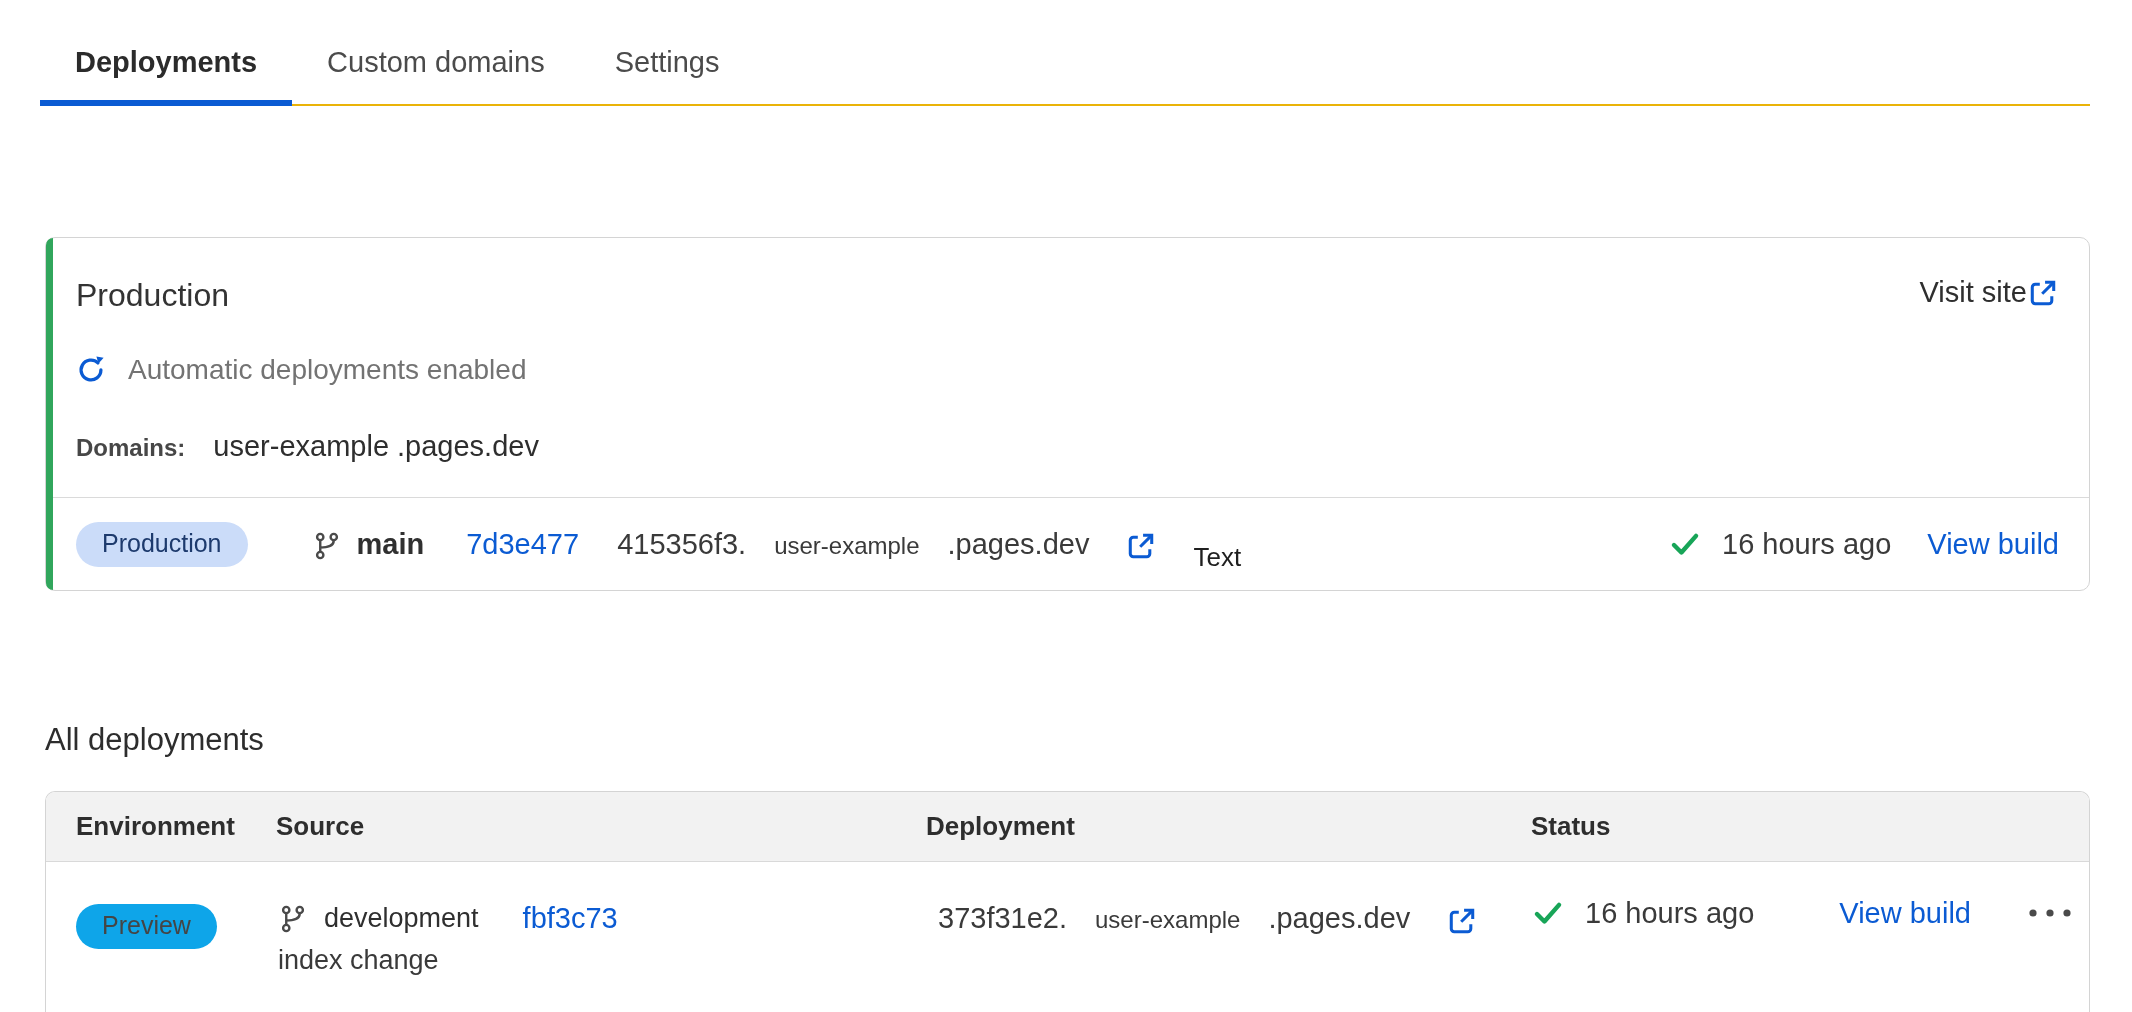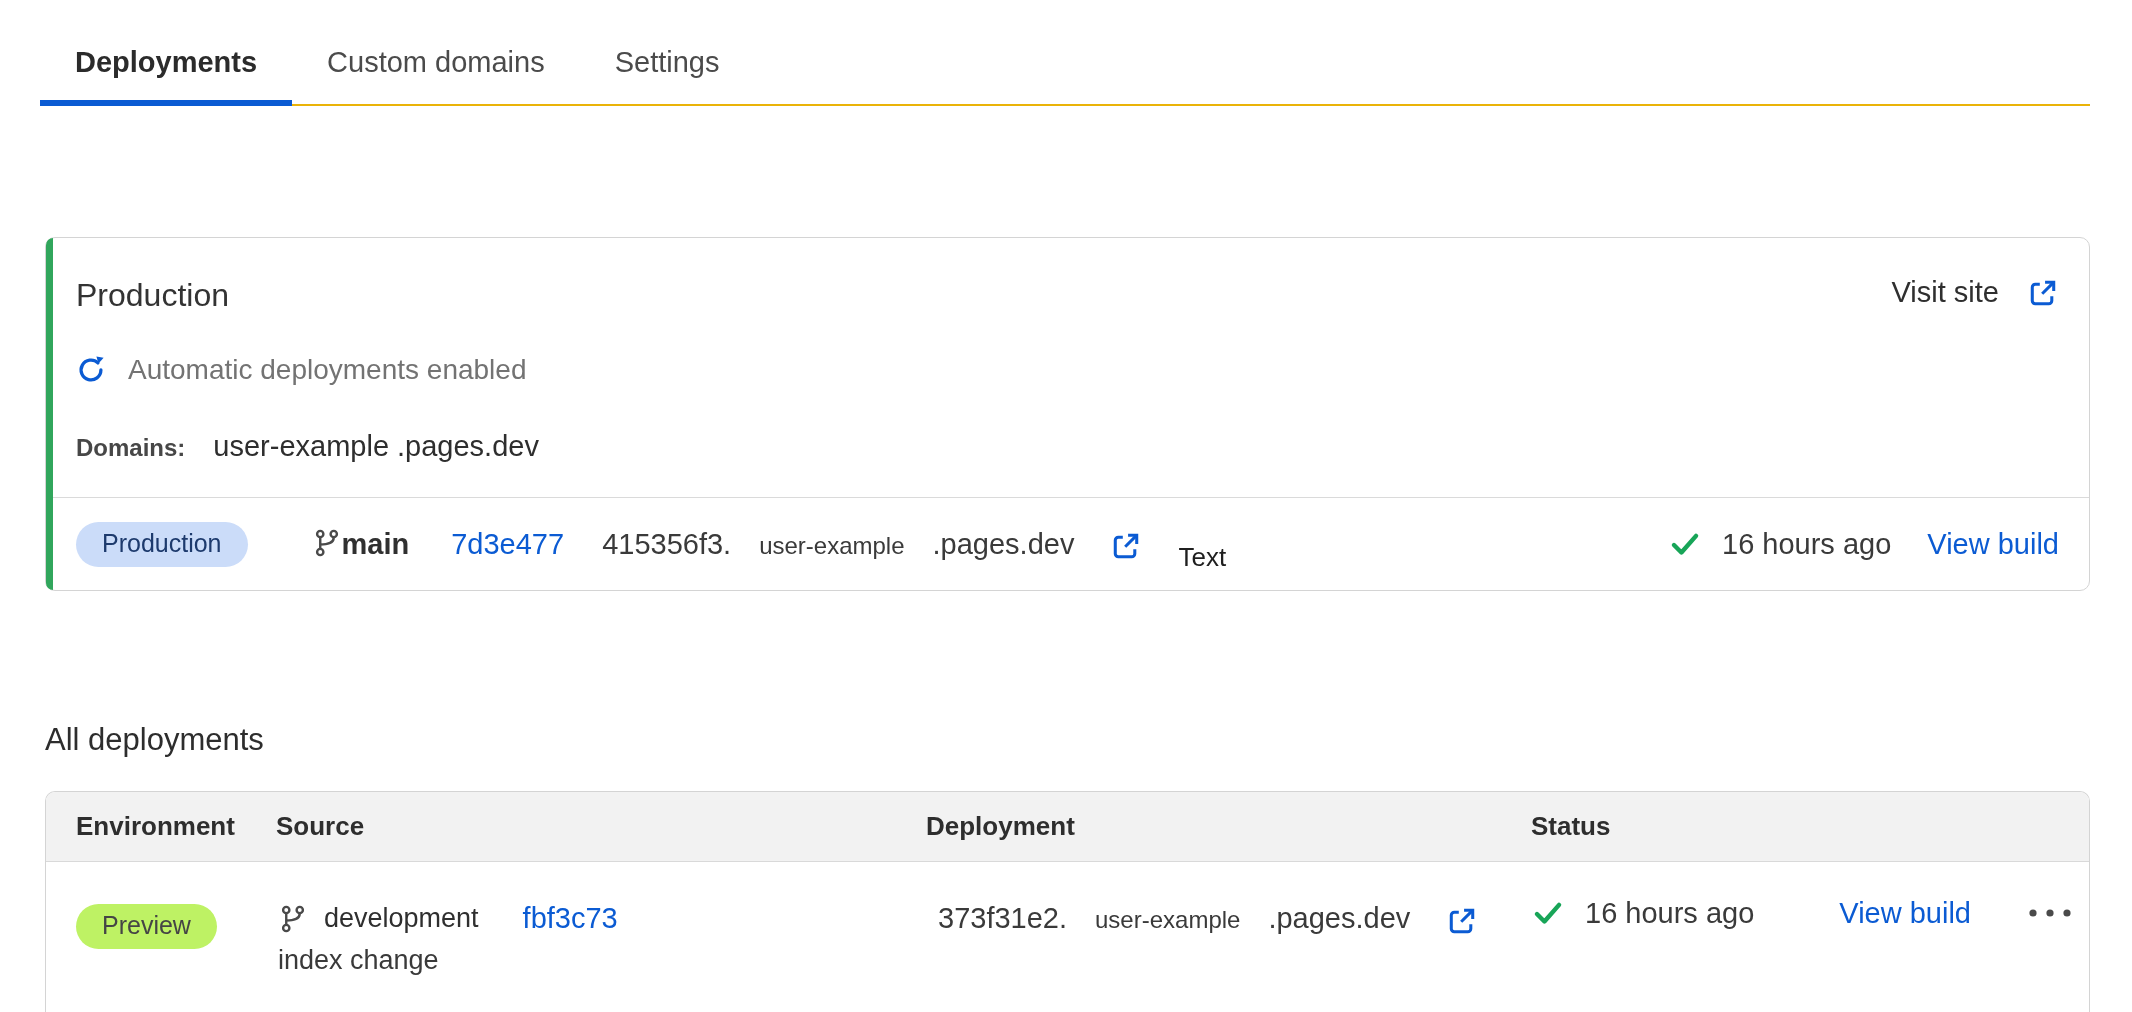--- a/index.html
+++ b/index.html
@@ -42,21 +42,21 @@
     position: absolute;
     left: 0; top: 0; bottom: 0;
     width: 7px;
     background: #31a65c;
     border-radius: 9px 0 0 9px;
   }
   .card-body { padding: 38px 30px 0 30px; }
   .card-head { display: flex; justify-content: space-between; align-items: flex-start; }
   .card-title { font-size: 32px; line-height: 38px; color: #333333; }
   .visit-site {
-    display: flex; align-items: center; gap: 28px;
+    display: flex; align-items: center; gap: 0;
     font-size: 29px; color: #2f2f2f; cursor: pointer;
   }
   .auto-row {
     margin-top: 40px;
     display: flex; align-items: center; gap: 22px;
     font-size: 28px; color: #737373;
   }
   .domains-row { margin-top: 44px; display: flex; align-items: baseline; }
   .domains-label { font-size: 24px; font-weight: bold; color: #474747; margin-right: 28px; }
   .domain-name { font-size: 29px; color: #2e2e2e; }
@@ -65,23 +65,23 @@
 
   .deploy-row { height: 92px; display: flex; align-items: center; padding: 0 30px; }
   .badge {
     display: inline-block;
     font-size: 25px; line-height: 25px;
     padding: 9px 26px 11px 26px;
     border-radius: 999px;
     white-space: nowrap;
   }
   .badge.production { background: #cbdcf9; color: #1d3a6d; }
-  .badge.preview { background: #bef264; color: #454545; text-align: right; }
-
-  .branch-group { margin-left: 64px; display: flex; align-items: flex-start; }
+  .badge.preview { background: #0ea5e9; color: #454545; text-align: right; }
+
+  .branch-group { margin-left: 64px; display: flex; align-items: flex-end; gap: 15px; }
   .branch-name-bold { font-size: 29px; font-weight: bold; color: #303030; }
   .link { color: #0b5bd3; cursor: pointer; text-decoration: none; }
   .commit-link { margin-left: 42px; font-size: 29px; }
   .deploy-url { margin-left: 38px; display: flex; align-items: baseline; gap: 20px; }
   .deploy-url .sub { font-size: 29px; color: #3a3a3a; }
   .deploy-url .name { font-size: 24px; color: #3a3a3a; margin-left: 8px; }
   .deploy-url .suffix { font-size: 29px; color: #3a3a3a; margin-left: 8px; }
   .ext-icon { margin-left: 16px; align-self: center; position: relative; top: 2px; cursor: pointer; }
   .text-label { margin-left: 36px; font-size: 26px; color: #1f1f1f; position: relative; top: 13px; }
 

